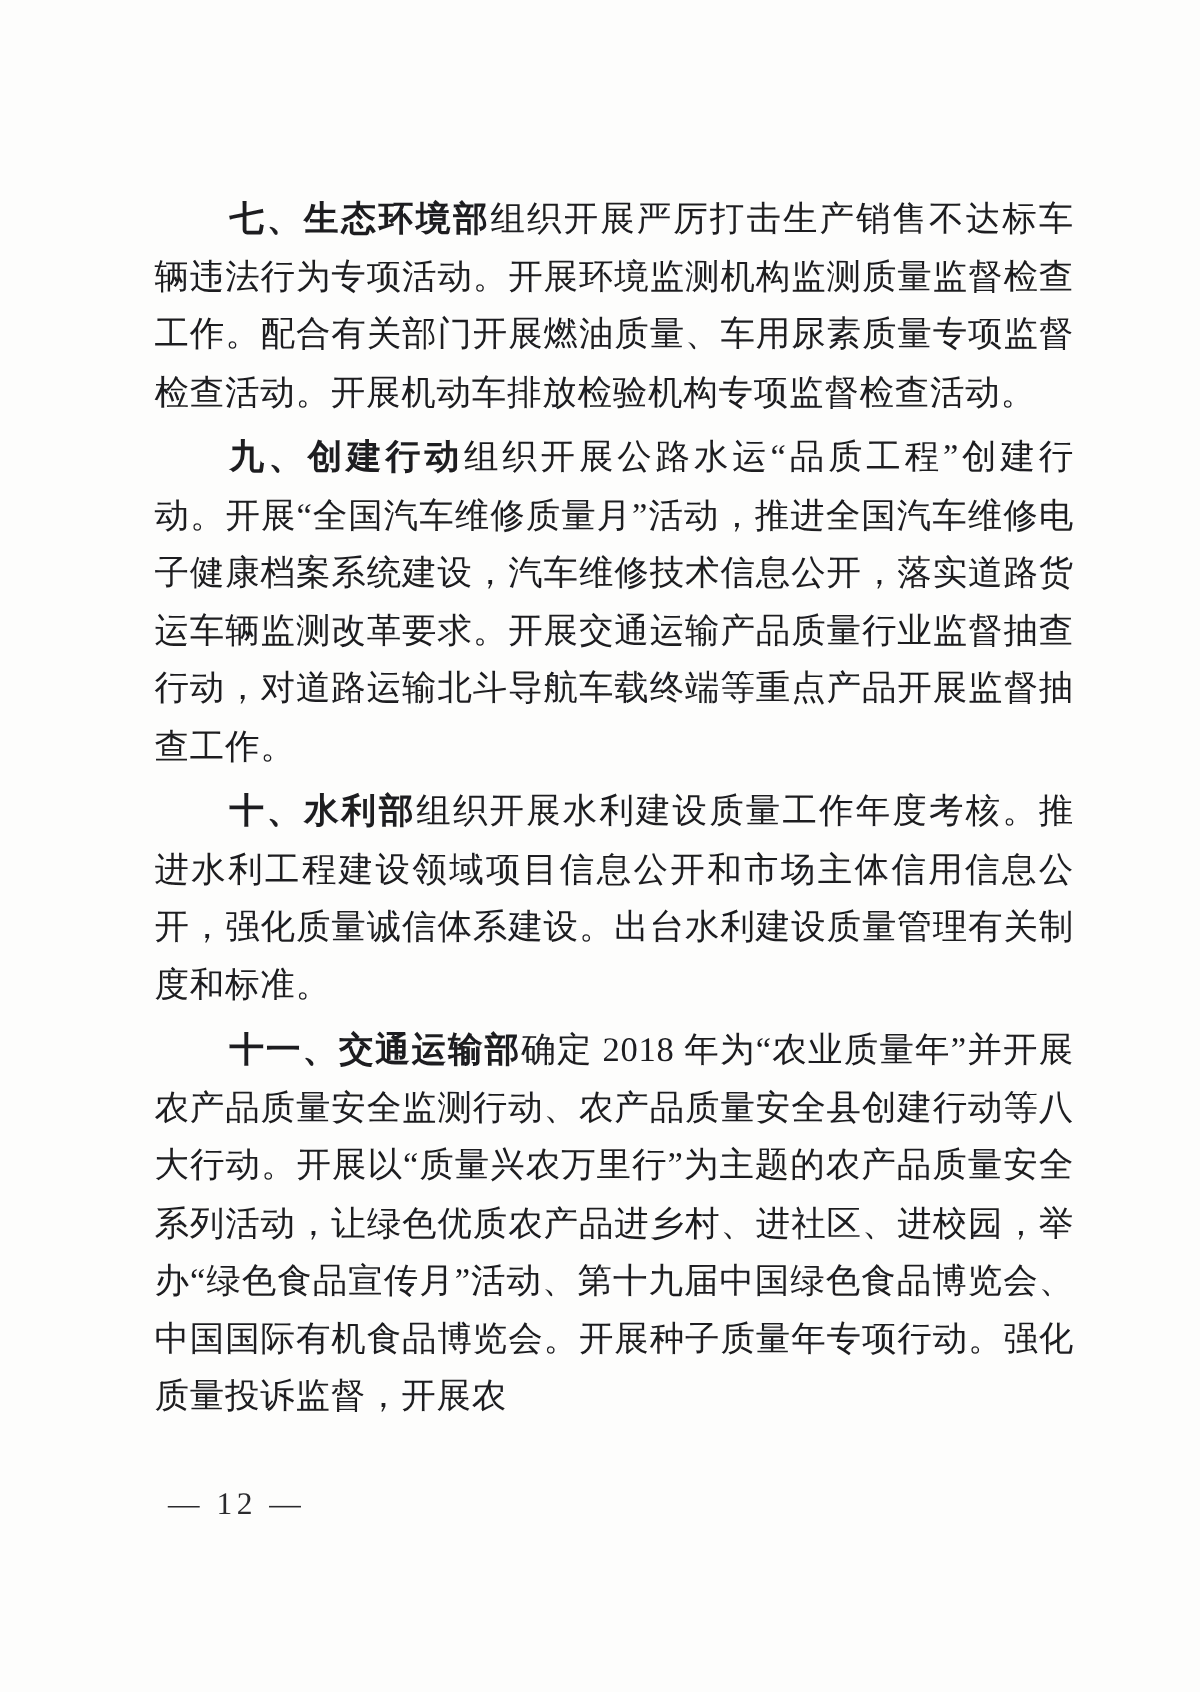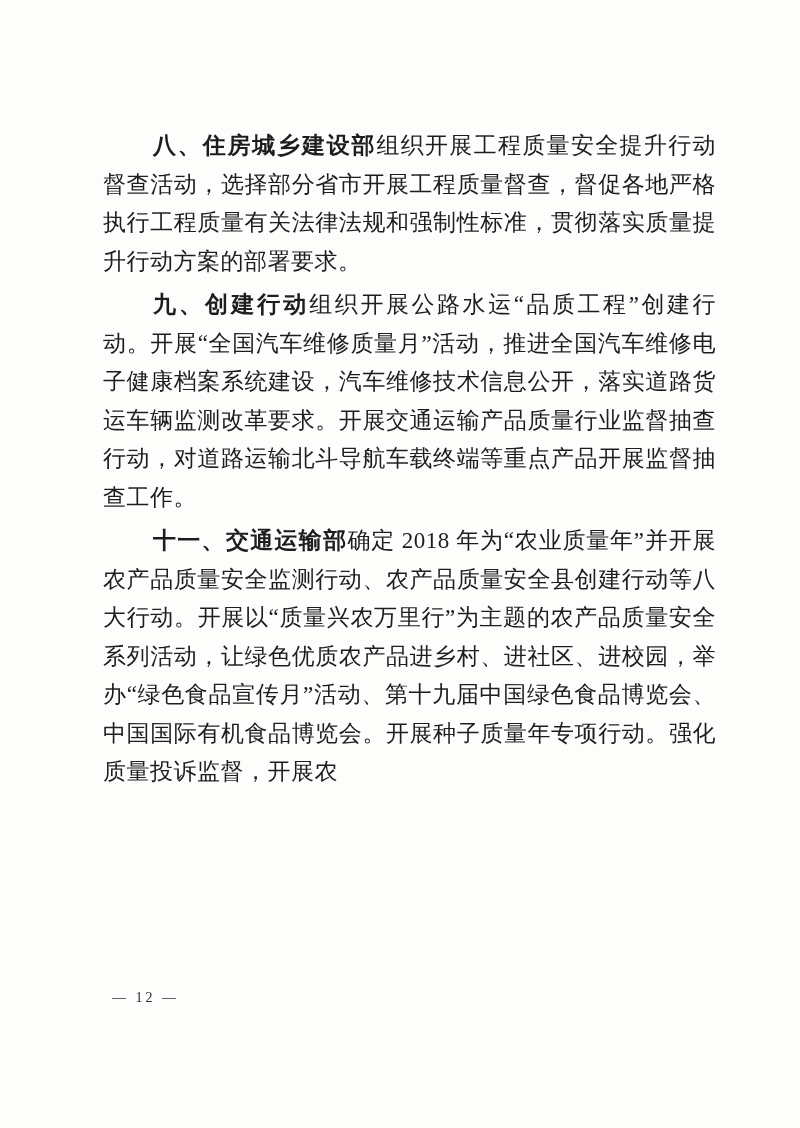--- a/index.html
+++ b/index.html
@@ -38,37 +38,38 @@
   .para .head {
     font-weight: 700;
     
     font-family: "Liberation Sans", sans-serif;
     letter-spacing: 1px;
   }
   .pageno {
     position: absolute;
     left: 112px;
     top: 990px;
-    font-size: 14px;
+    font-size: 21px;
     letter-spacing: 3px;
     color: #2a2a2d;
     font-family: "Liberation Serif", serif;
     white-space: nowrap;
   }
 </style>
 </head>
 <body>
 
 <div class="sheet">
   <div class="content">
 
+    <p class="para"><span class="head">七、生态环境部</span><span class="body">组织开展严厉打击生产销售不达标车辆违法行为专项活动。开展环境监测机构监测质量监督检查工作。配合有关部门开展燃油质量、车用尿素质量专项监督检查活动。开展机动车排放检验机构专项监督检查活动。</span></p>
 
-    <p class="para"><span class="head">八、住房城乡建设部</span><span class="body">组织开展工程质量安全提升行动督查活动，选择部分省市开展工程质量督查，督促各地严格执行工程质量有关法律法规和强制性标准，贯彻落实质量提升行动方案的部署要求。</span></p>
 
     <p class="para"><span class="head">九、创建行动</span><span class="body">组织开展公路水运“品质工程”创建行动。开展“全国汽车维修质量月”活动，推进全国汽车维修电子健康档案系统建设，汽车维修技术信息公开，落实道路货运车辆监测改革要求。开展交通运输产品质量行业监督抽查行动，对道路运输北斗导航车载终端等重点产品开展监督抽查工作。</span></p>
 
+    <p class="para"><span class="head">十、水利部</span><span class="body">组织开展水利建设质量工作年度考核。推进水利工程建设领域项目信息公开和市场主体信用信息公开，强化质量诚信体系建设。出台水利建设质量管理有关制度和标准。</span></p>
 
     <p class="para"><span class="head">十一、交通运输部</span><span class="body">确定 2018 年为“农业质量年”并开展农产品质量安全监测行动、农产品质量安全县创建行动等八大行动。开展以“质量兴农万里行”为主题的农产品质量安全系列活动，让绿色优质农产品进乡村、进社区、进校园，举办“绿色食品宣传月”活动、第十九届中国绿色食品博览会、中国国际有机食品博览会。开展种子质量年专项行动。强化质量投诉监督，开展农</span></p>
 
   </div>
 
   <div class="pageno">— 12 —</div>
 </div>
 
 </body></html>

